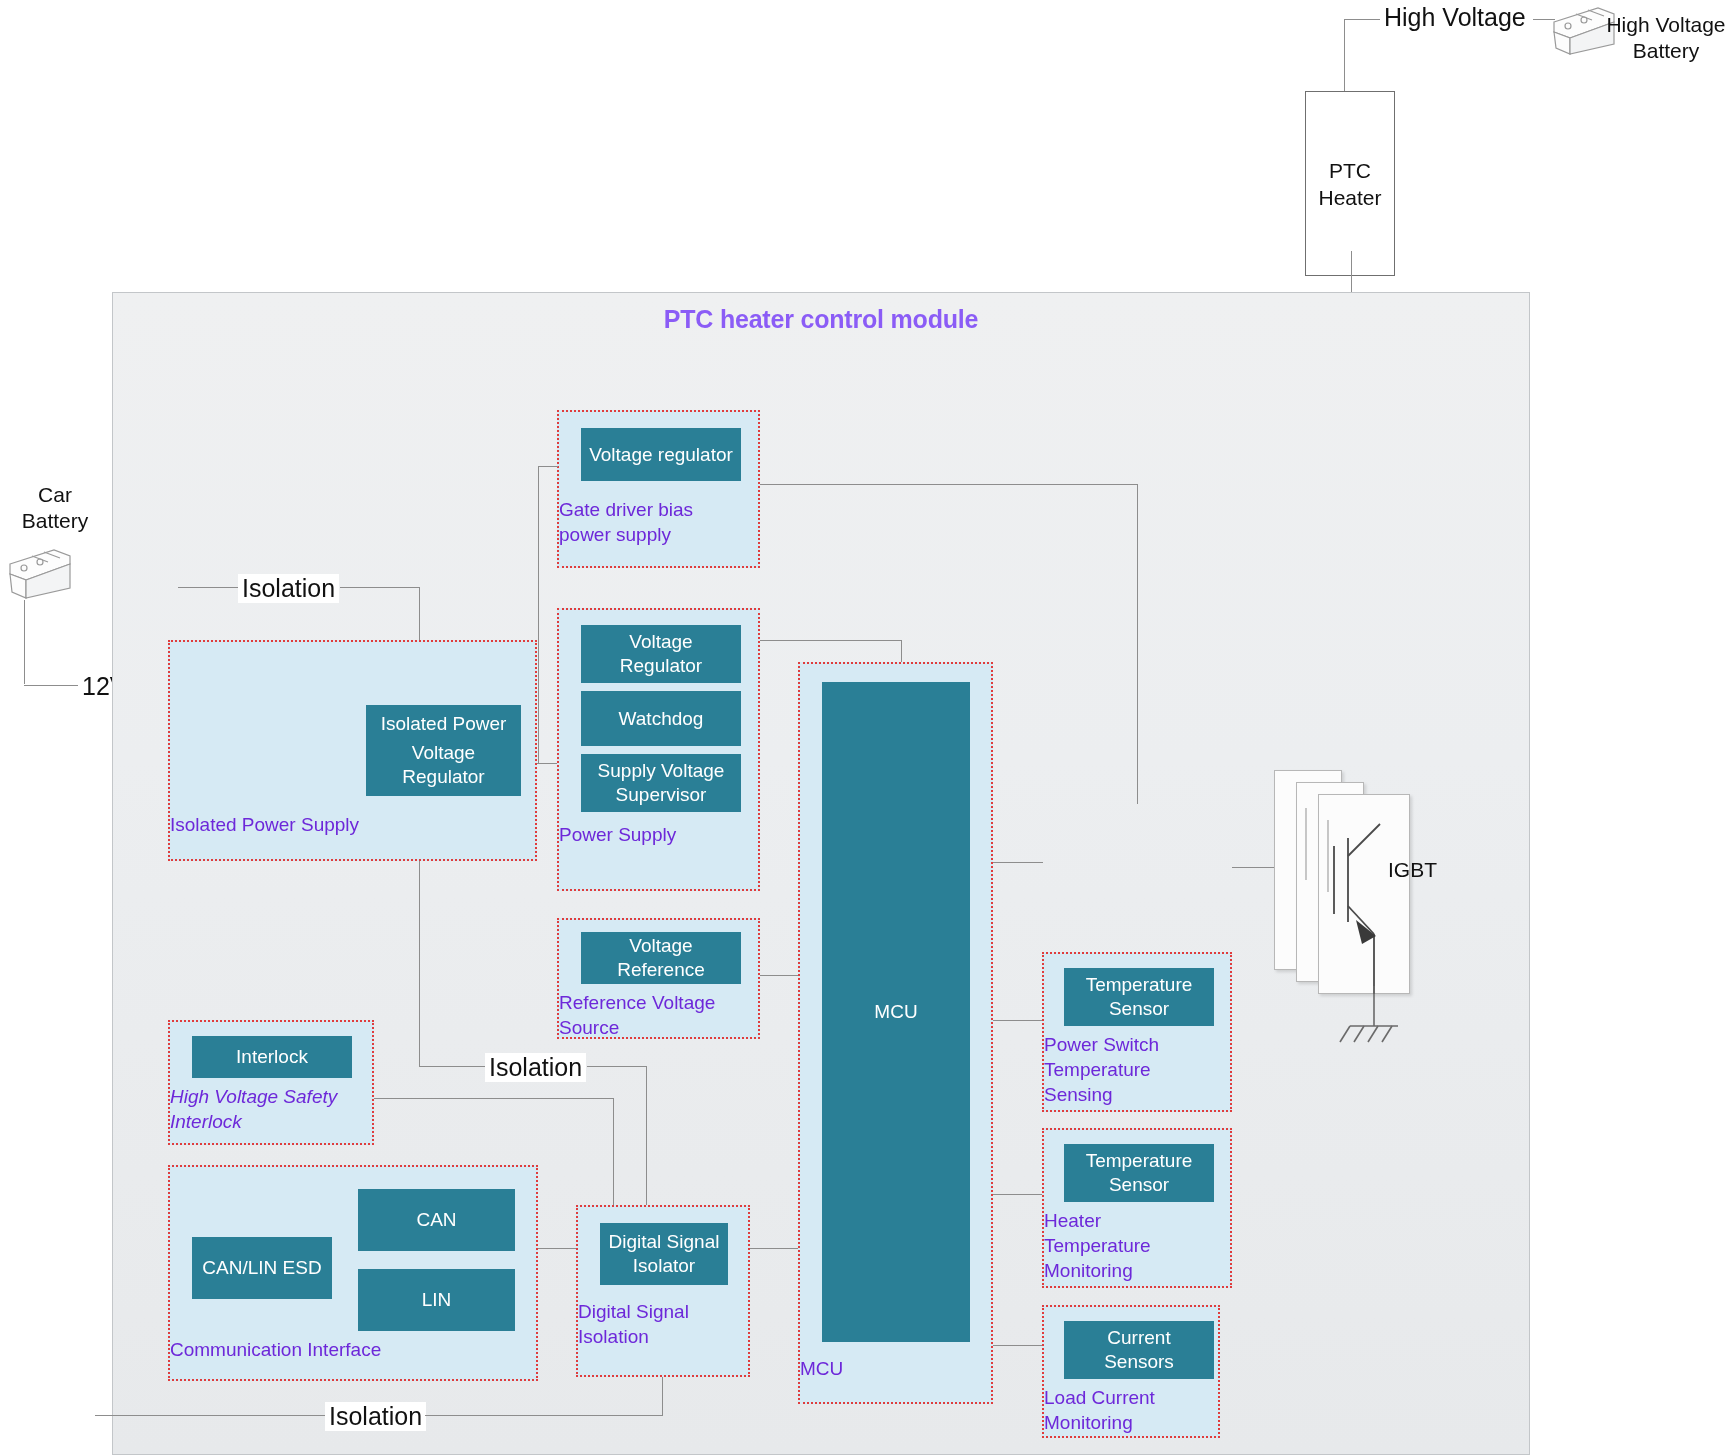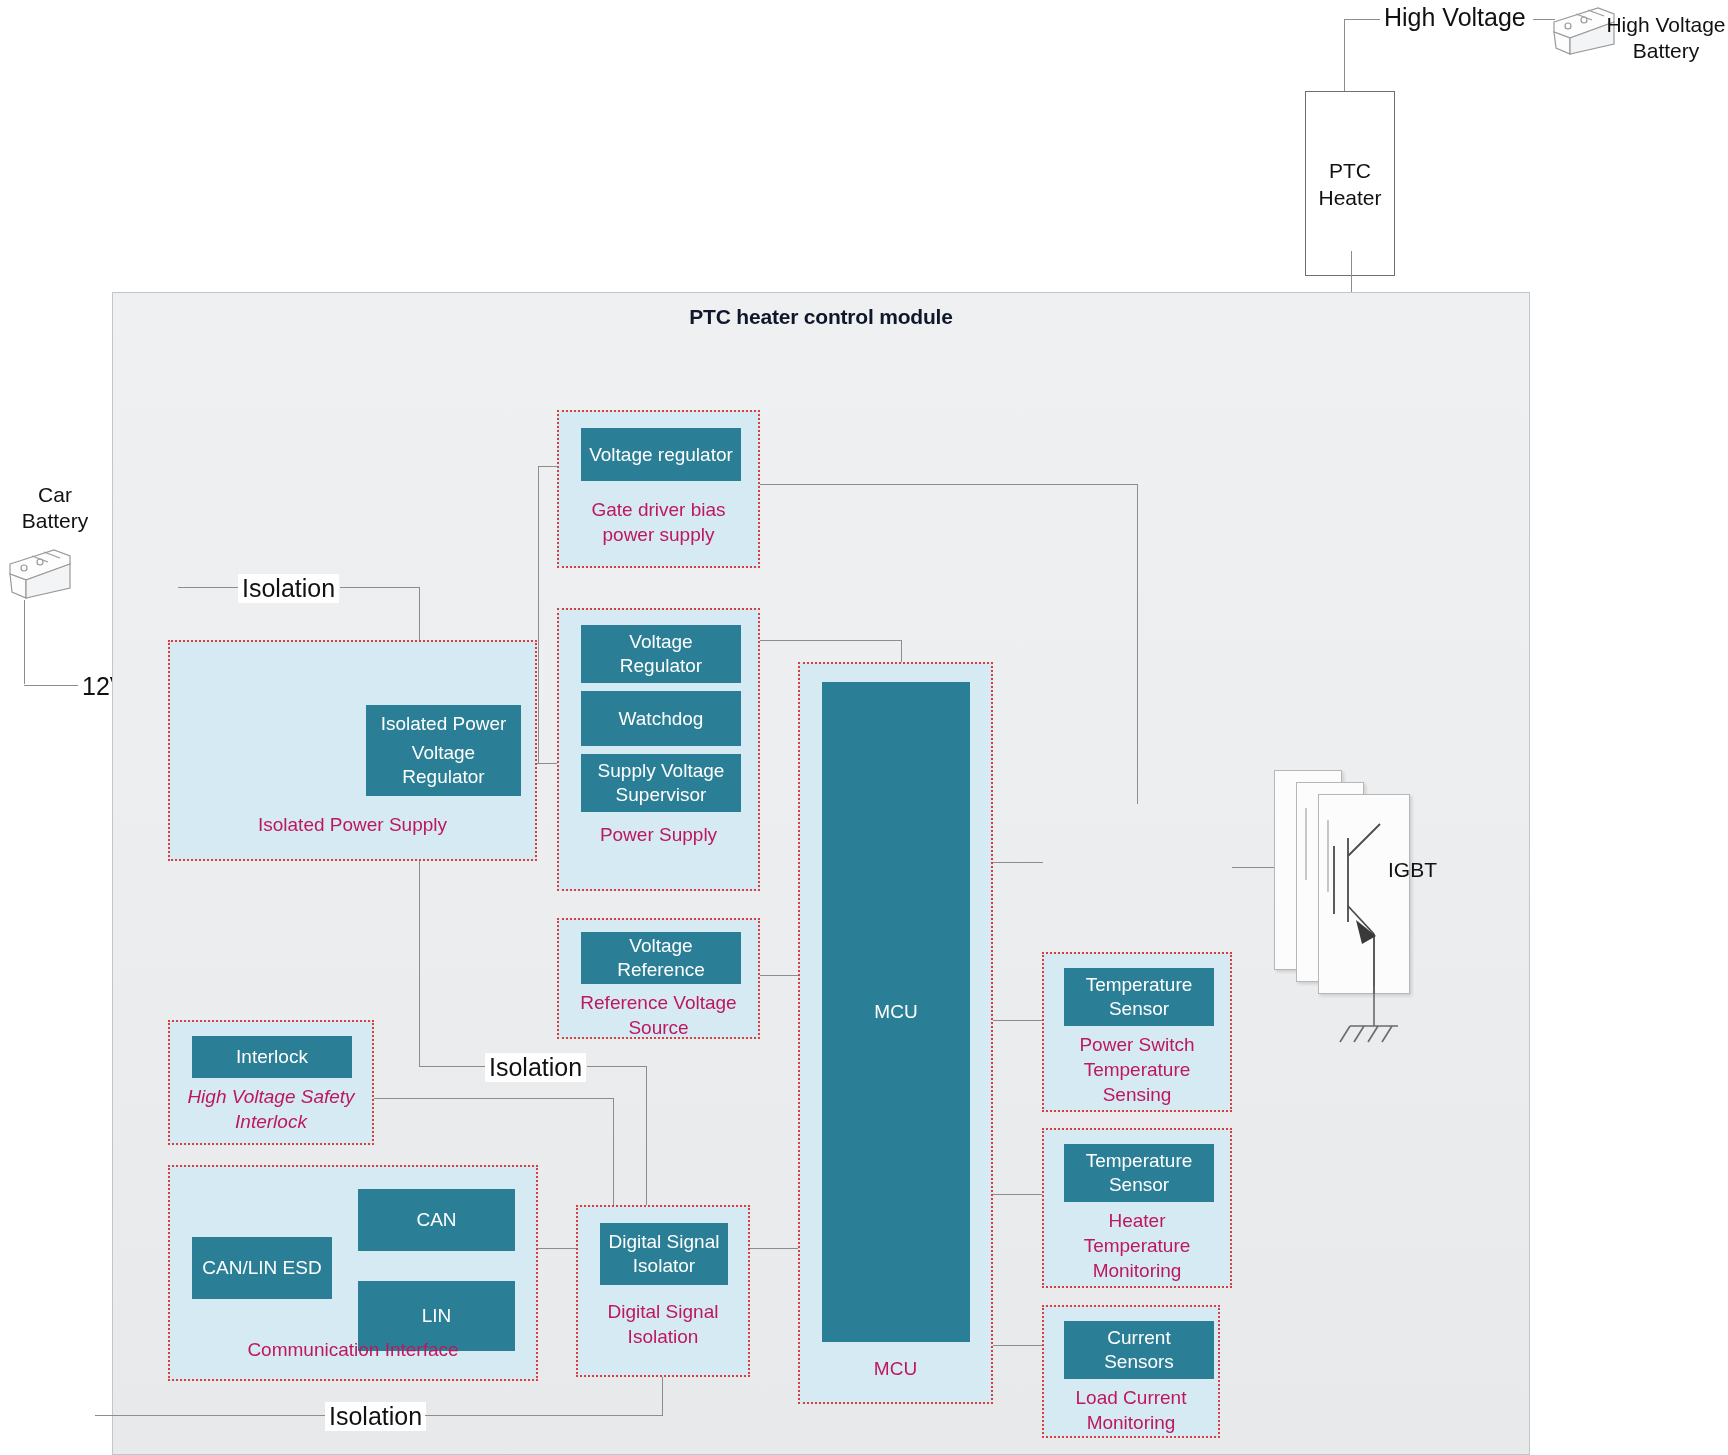--- a/index.html
+++ b/index.html
@@ -41,41 +41,41 @@
     background: linear-gradient(180deg, #eff0f1 0%, #eceef0 40%, #e7e9eb 100%);
     border: 1.5px solid #c3c6c9;
     box-sizing: border-box;
   }
   #module-title {
     position: absolute;
     left: 112px;
     top: 305px;
     width: 1418px;
     text-align: center;
-    font-size: 21px;
+    font-size: 25px;
     font-weight: bold;
-    color: #0f172a;
+    color: #8b5cf6;
     letter-spacing: -0.2px;
   }
 
   
   .group {
     position: absolute;
     border: 2.2px dotted #e03c3c;
     background: #d6eaf4;
     box-sizing: border-box;
   }
   .group-caption {
     position: absolute;
     left: 0;
     right: 0;
-    text-align: center;
+    text-align: left;
     font-size: 19px;
     line-height: 25px;
-    color: #be185d;
+    color: #6d28d9;
   }
 
   
   .tealblock {
     position: absolute;
     background: #2a7f96;
     color: #ffffff;
     display: flex;
     align-items: center;
     justify-content: center;
@@ -286,21 +286,21 @@
       <span>Interlock</span>
     </div>
   </div>
 
   <div class="wire-h" style="left:374px; top:1098px; width:240px;"></div>
   <div class="wire-v" style="left:613px; top:1098px; height:148px;"></div>
 
   <div class="group" style="left:168px; top:1165px; width:370px; height:216px;">
     <div class="tealblock" style="left:22px; top:70px; width:140px; height:62px;">CAN/LIN ESD</div>
     <div class="tealblock" style="left:188px; top:22px; width:157px; height:62px;">CAN</div>
-    <div class="tealblock" style="left:188px; top:102px; width:157px; height:70px;margin-top:12px;">LIN</div>
+    <div class="tealblock" style="left:188px; top:102px; width:157px; height:62px;">LIN</div>
     <div class="group-caption" style="top:170px;">Communication Interface</div>
   </div>
 
   <div class="wire-h" style="left:538px; top:1248px; width:38px;"></div>
 
   <div class="group" style="left:576px; top:1205px; width:174px; height:172px;">
     <div class="tealblock" style="left:22px; top:16px; width:128px; height:62px;">
       <div>
         <span>Digital Signal</span><br>
         <span>Isolator</span>

